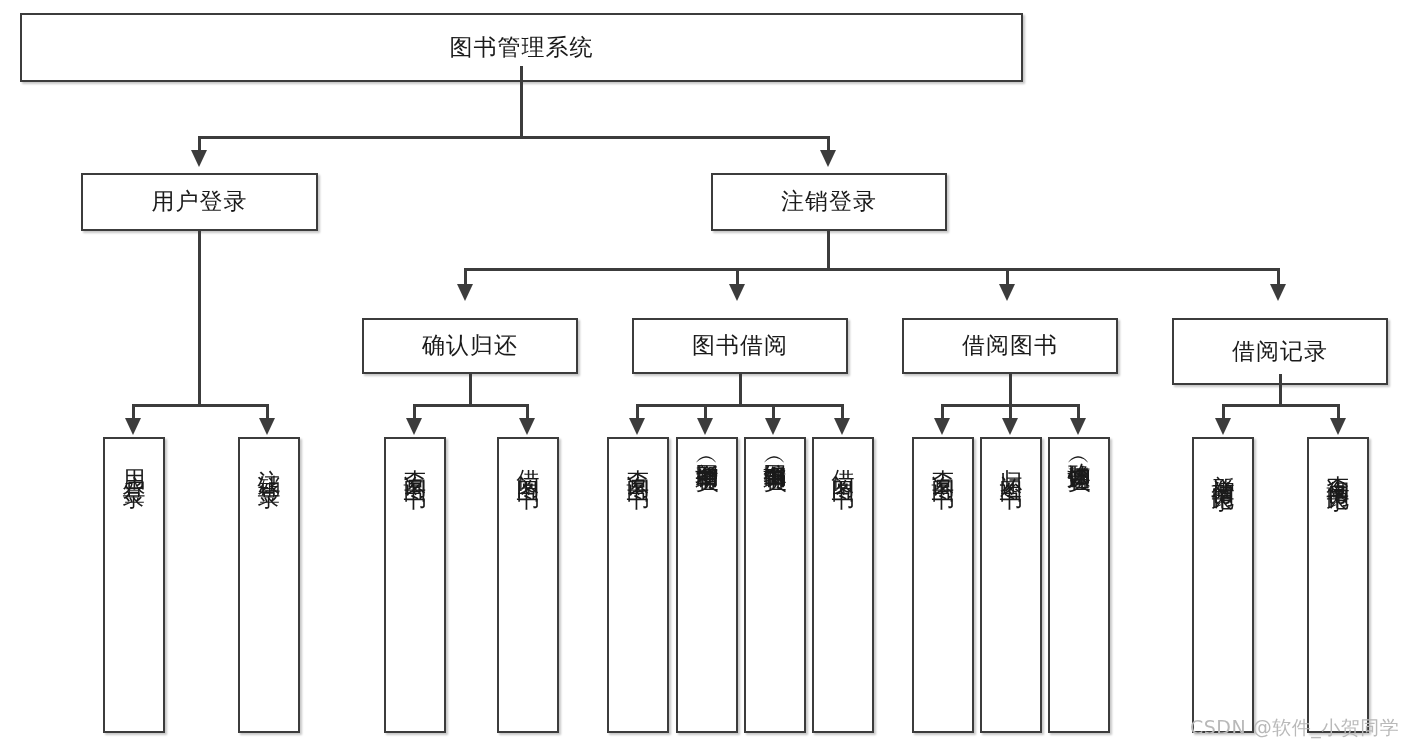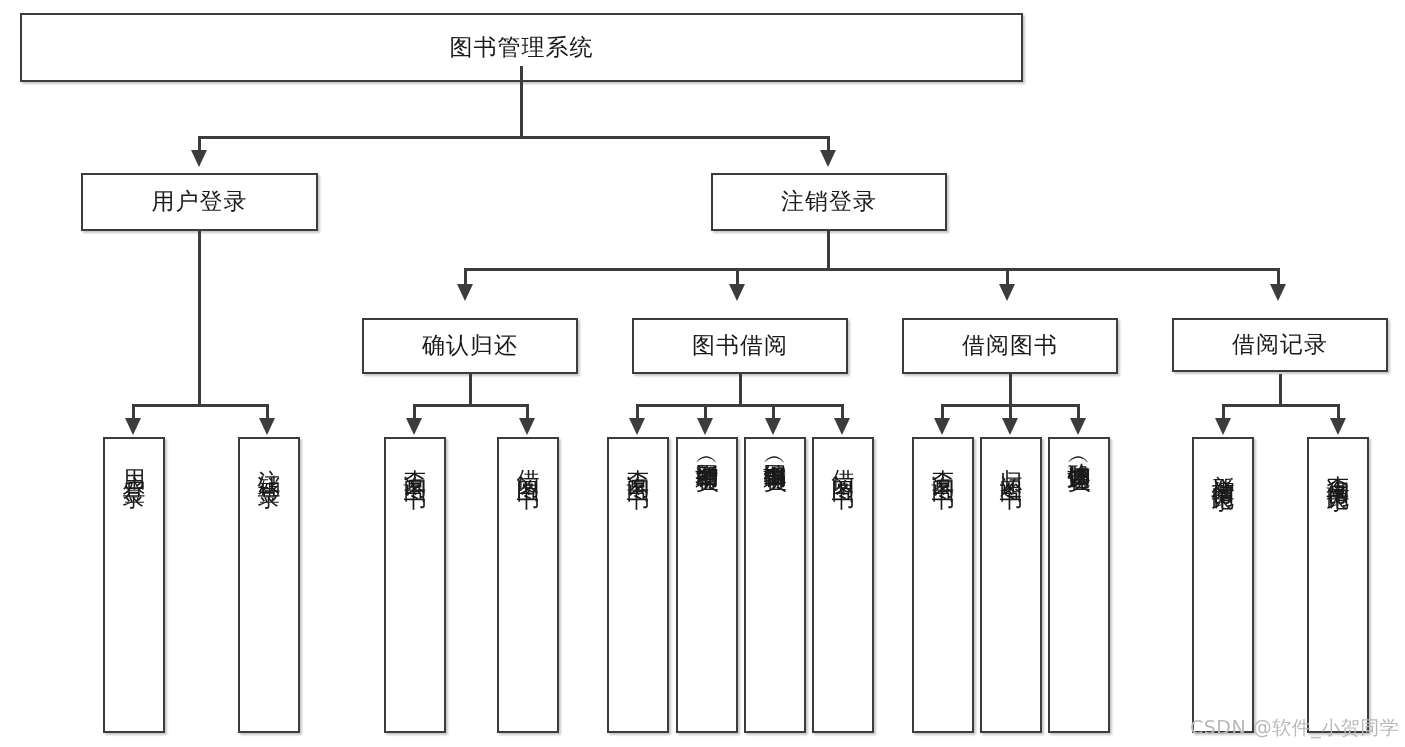--- a/index.html
+++ b/index.html
@@ -127,21 +127,21 @@
   </div>
 
   <div class="node h-text" style="left:632px;top:318px;width:216px;height:56px;">
     <span>图书借阅</span>
   </div>
 
   <div class="node h-text" style="left:902px;top:318px;width:216px;height:56px;">
     <span>借阅图书</span>
   </div>
 
-  <div class="node h-text" style="left:1172px;top:318px;width:216px;height:54px;">
+  <div class="node h-text" style="left:1172px;top:318px;width:216px;height:67px;">
     <span>借阅记录</span>
   </div>
 
   <div class="ln v" style="left:469px;top:374px;width:3px;height:33px;"></div>
   <div class="ln h" style="left:413px;top:404px;width:116px;height:3px;"></div>
   <div class="ln v" style="left:413px;top:404px;width:3px;height:16px;"></div>
   <div class="arrow" style="left:406px;top:418px;"></div>
   <div class="ln v" style="left:526px;top:404px;width:3px;height:16px;"></div>
   <div class="arrow" style="left:519px;top:418px;"></div>
 

